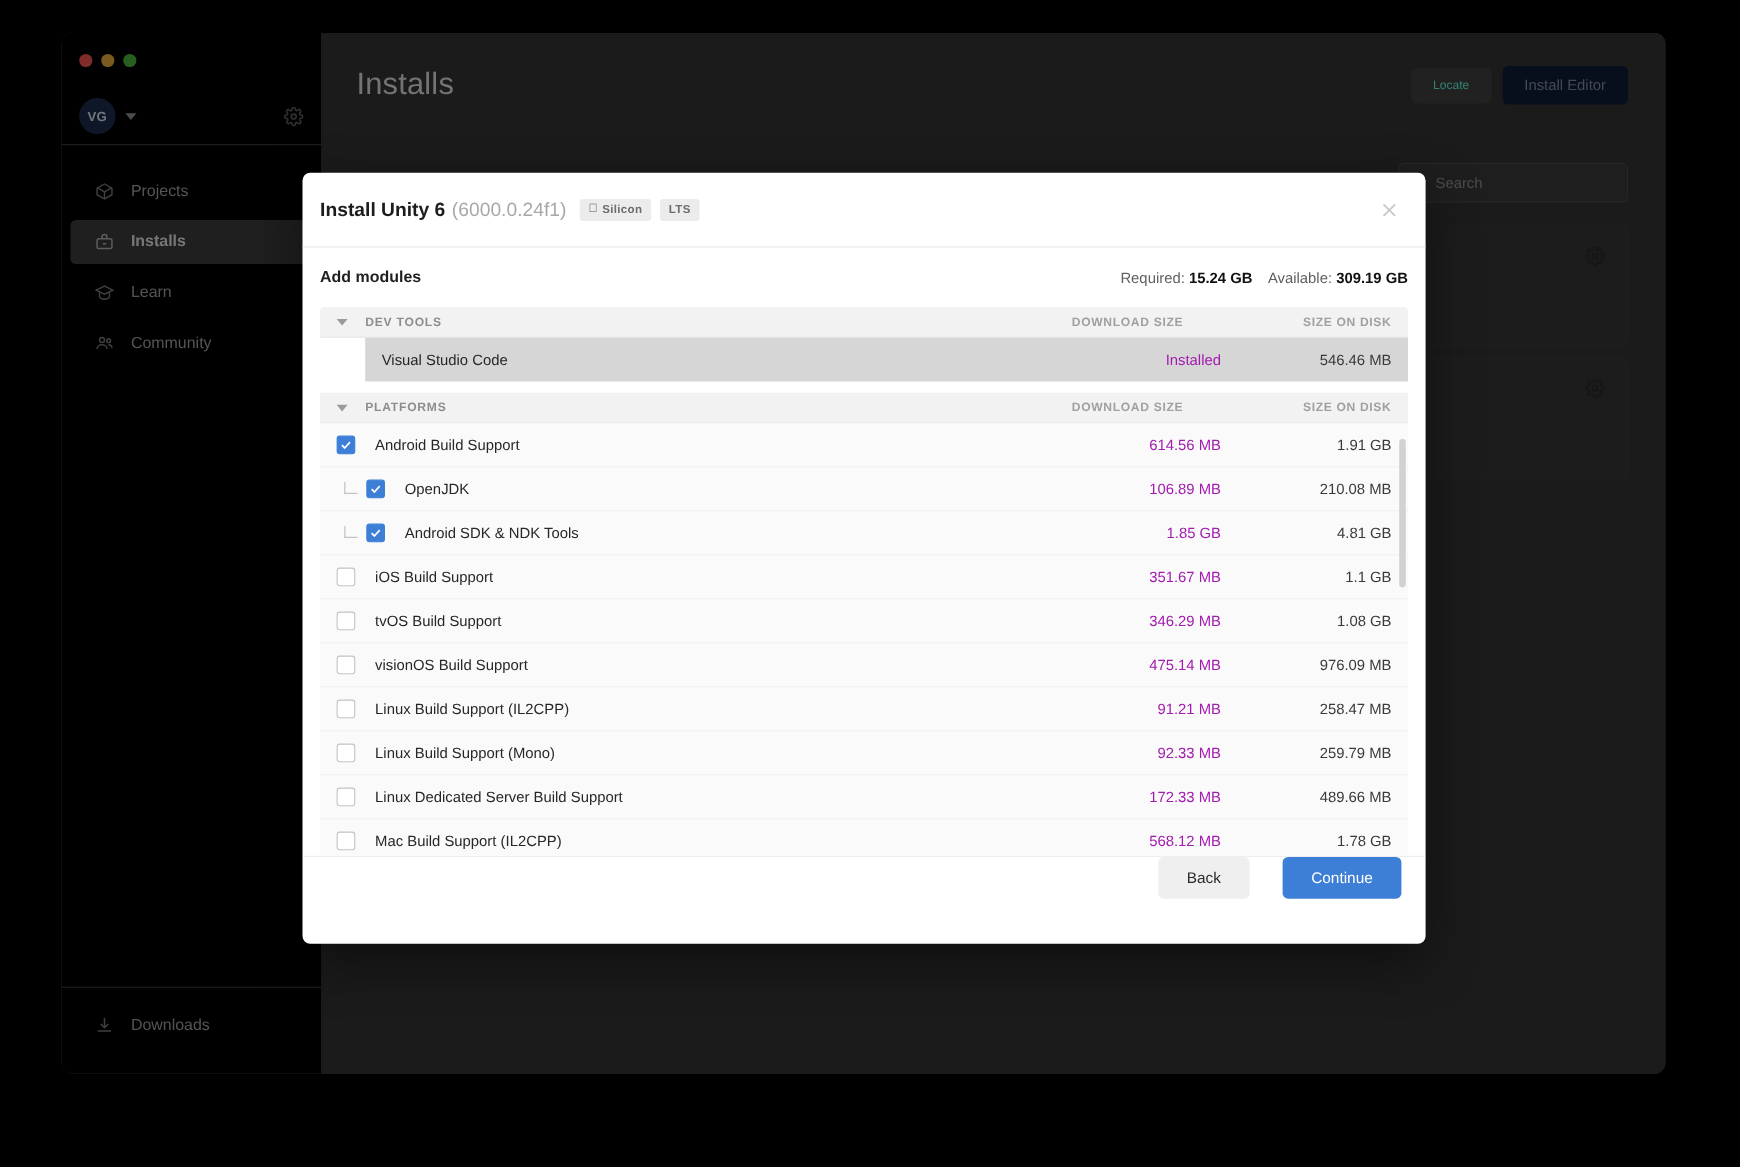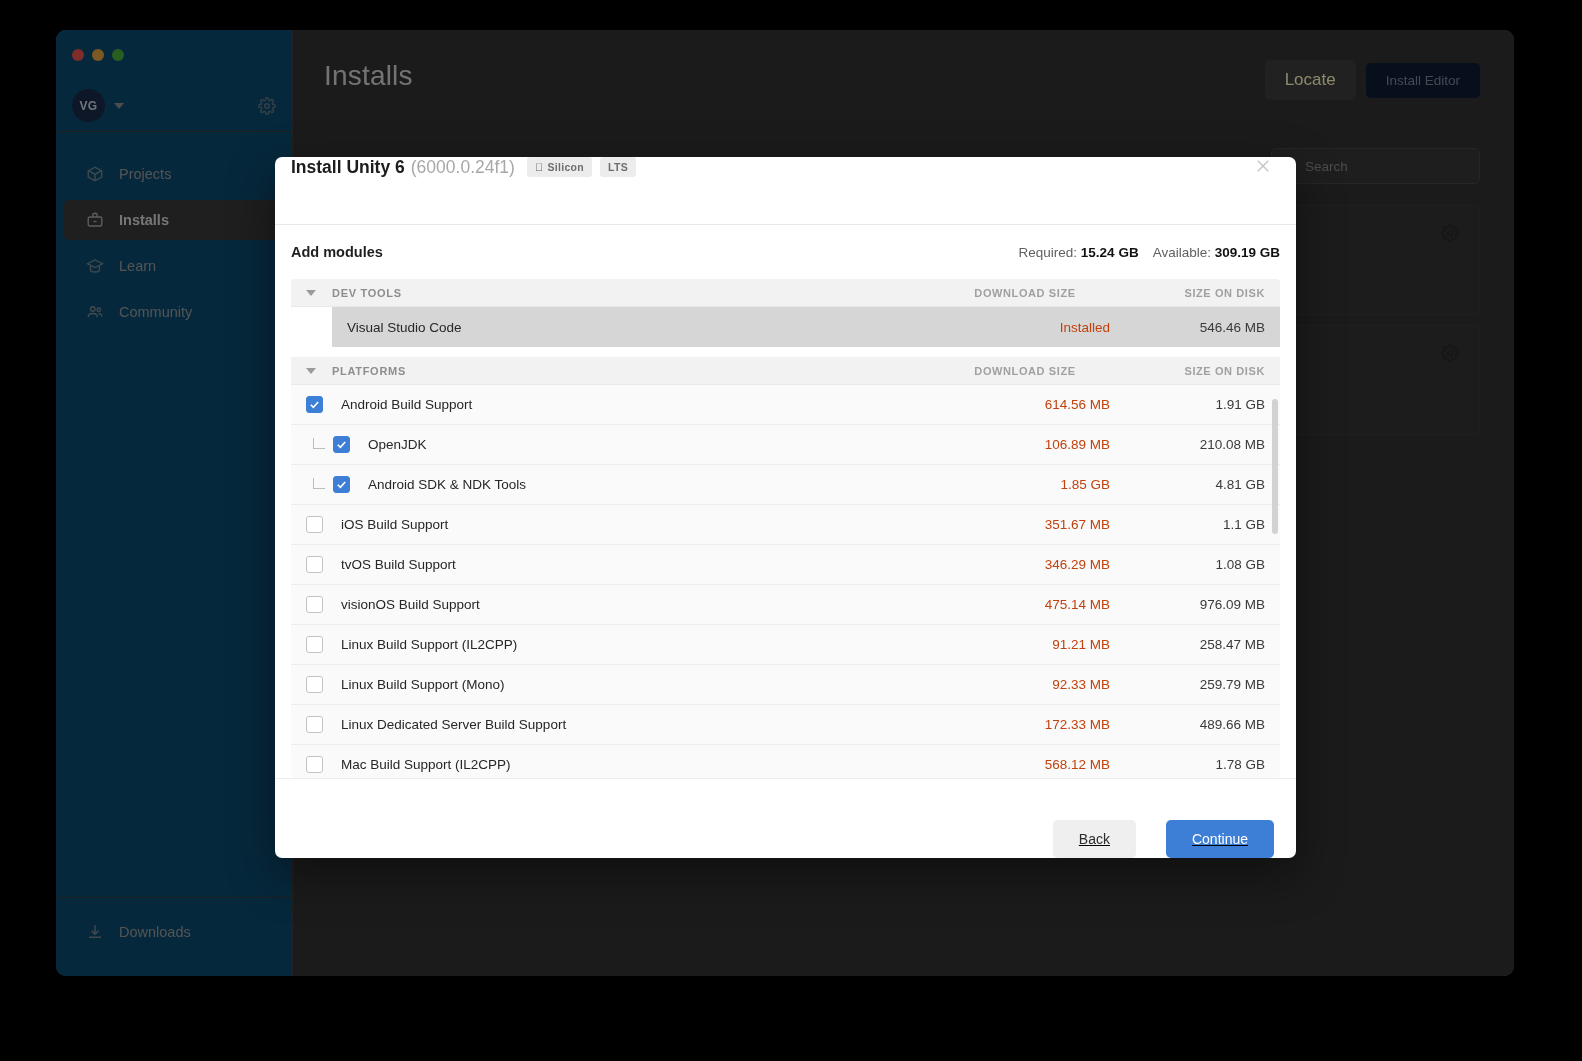--- a/index.html
+++ b/index.html
@@ -15,21 +15,21 @@
   .app-window {
     position: absolute; left: 56px; top: 30px;
     width: 1458px; height: 946px;
     background: #323232; border-radius: 10px; overflow: hidden;
     display: flex;
   }
 
   
   .sidebar {
     width: 237px; height: 100%;
-    background: #0c4a6e;
+    background: #000000;
     border-right: 1px solid #3d3d3d;
     display: flex; flex-direction: column;
     position: relative;
   }
   .traffic {
     height: 50px; display: flex; align-items: center; padding-left: 16px; gap: 8px;
   }
   .dot { width: 12px; height: 12px; border-radius: 50%; }
   .dot.red { background: #e9524b; }
   .dot.yellow { background: #e2a33b; }
@@ -68,21 +68,21 @@
 
   
   .main { flex: 1; position: relative; background: #323232; }
   .main-head {
     display: flex; align-items: flex-start; justify-content: space-between;
     padding: 30px 34px 0 31px;
   }
   .page-title { font-size: 28px; color: #d2d2d2; font-weight: normal; letter-spacing: .2px; }
   .head-btns { display: flex; gap: 10px; align-items: center; }
   .btn-locate {
-    background: #3c3c3c; color: #fef9c3; font-size: 17px;
+    background: #3c3c3c; color: #5eead4; font-size: 11px;
     padding: 10px 20px; border-radius: 5px; border: none;
   }
   .btn-install-editor {
     background: #0e1b33; color: #7e8595; font-size: 13.5px;
     padding: 10px 20px; border-radius: 5px; border: none;
   }
   .search-wrap {
     position: absolute; right: 34px; top: 118px; width: 209px; height: 36px;
     background: #373737; border: 1px solid #464646; border-radius: 5px;
     display: flex; align-items: center; gap: 8px; padding: 0 11px;
@@ -102,21 +102,21 @@
 
   
   .modal {
     position: absolute; left: 275px; top: 157px;
     width: 1021px; height: 701px;
     background: #fff; border-radius: 7px;
     box-shadow: 0 16px 48px rgba(0,0,0,.45);
     display: flex; flex-direction: column; overflow: hidden;
   }
   .modal-head {
-    height: 68px; display: flex; align-items: flex-start;
+    height: 68px; display: flex; align-items: center;
     padding: 0 24px 0 16px; border-bottom: 1px solid #e8e8e8;
   }
   .m-title { font-size: 17.5px; font-weight: bold; color: #1c1c1c; }
   .m-ver { font-size: 17.5px; color: #a8a8a8; margin-left: 6px; font-weight: normal; }
   .badges { display: flex; gap: 8px; margin-left: 12px; }
   .badge {
     background: #ececec; color: #6d6d6d; font-size: 10.5px; font-weight: bold;
     padding: 4px 8px; border-radius: 3px; letter-spacing: .3px;
     display: flex; align-items: center; gap: 4px;
   }
@@ -154,21 +154,21 @@
   .col-disk { width: 155px; text-align: right; font-size: 11px; font-weight: bold; color: #a0a0a0; letter-spacing: .6px; }
 
   .row {
     height: 40px; display: flex; align-items: center;
     padding: 0 15px; border-bottom: 1px solid #ededed;
     background: #fafafa;
   }
   .row.installed { background: #d6d6d6; border-bottom: none; height: 40px; margin-left: 41px; }
   .row.spacer { height: 10px; background: #fff; border: none; }
   .row-name { flex: 1; font-size: 13.5px; color: #272727; display: flex; align-items: center; }
-  .row-dl { width: 170px; text-align: right; font-size: 13.5px; color: #c2410c; }
+  .row-dl { width: 170px; text-align: right; font-size: 13.5px; color: #a21caf; }
   .row-disk { width: 155px; text-align: right; font-size: 13.5px; color: #3a3a3a; }
 
   .cb {
     width: 17px; height: 17px; border-radius: 3px; flex: 0 0 auto;
     border: 1px solid #c4c4c4; background: #fff; margin-right: 18px;
     display: flex; align-items: center; justify-content: center;
   }
   .cb.checked { background: #3d7fd6; border-color: #3d7fd6; }
   .cb .tick { display: none; }
   .cb.checked .tick { display: block; }
@@ -177,22 +177,22 @@
     border-bottom: 1.5px solid #bdbdbd; margin-right: 8px; margin-left: 7px;
     margin-bottom: 3px; flex: 0 0 auto;
   }
 
   .vscroll {
     position: absolute; right: 2px; top: 120px;
     width: 6px; height: 135px; border-radius: 3px; background: #d2d2d2;
   }
 
   .m-foot {
-    height: 80px; display: flex; align-items: flex-end; justify-content: flex-end;
-    gap: 14px; padding: 0 22px; border-top: 1px solid #ededed; text-decoration: underline;
+    height: 80px; display: flex; align-items: flex-start; justify-content: flex-end;
+    gap: 14px; padding: 0 22px; border-top: 1px solid #ededed;
   }
   .btn-back {
     background: #efefef; color: #2b2b2b; border: none;
     font-size: 14px; padding: 11px 26px; border-radius: 5px;
   }
   .btn-continue {
     background: #3d7fd6; color: #fff; border: none;
     font-size: 14px; padding: 11px 26px; border-radius: 5px; margin-left: 16px;
   }
 </style>

